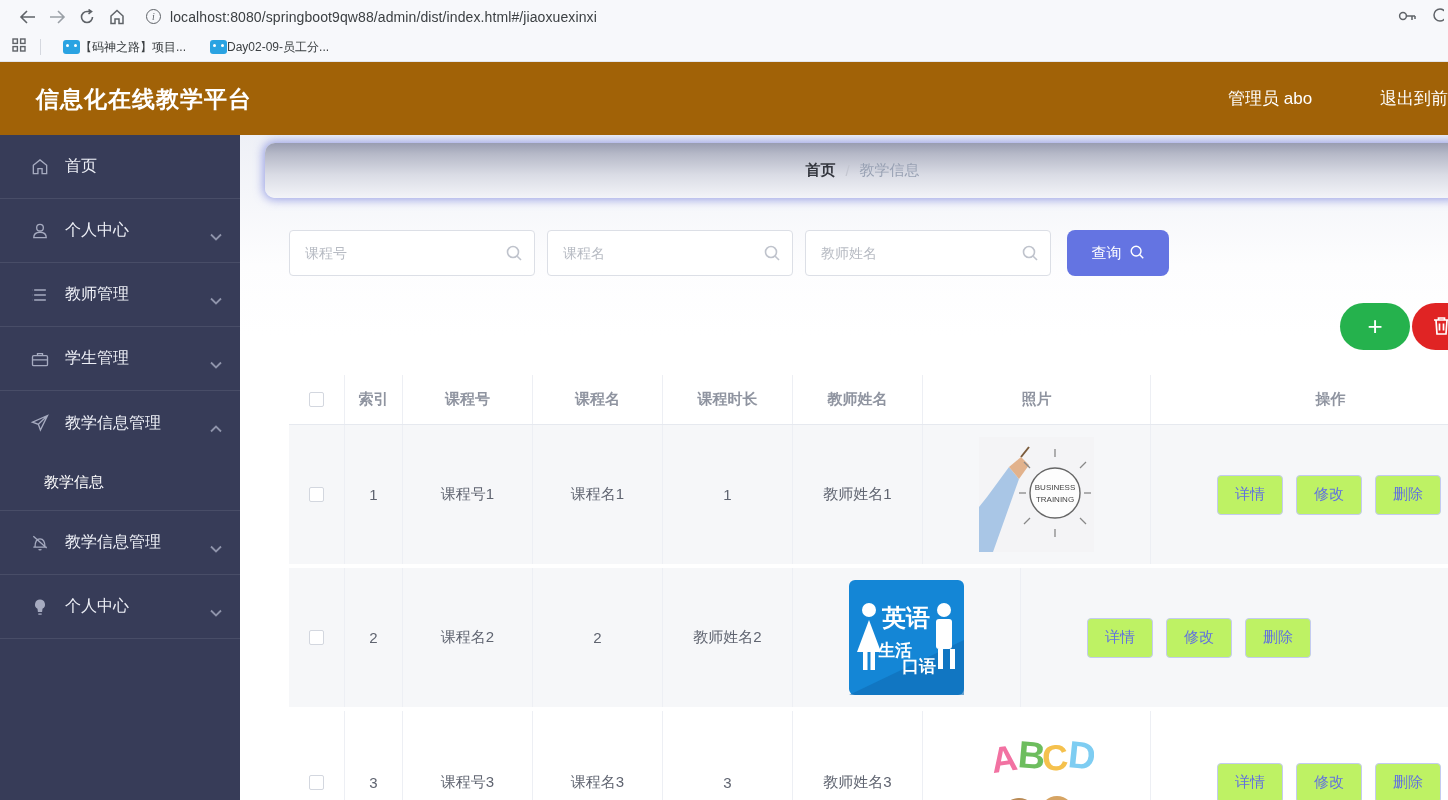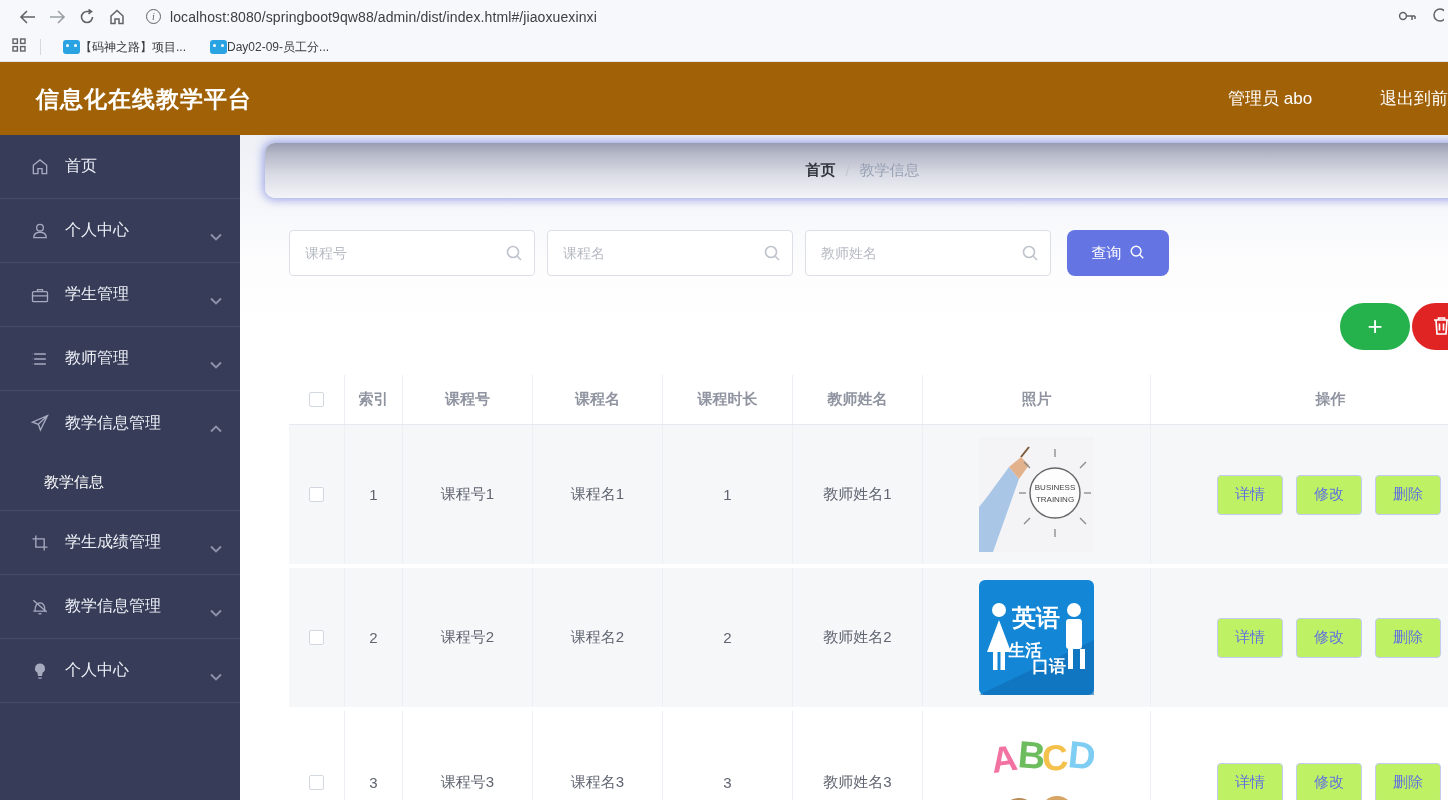--- a/index.html
+++ b/index.html
@@ -180,64 +180,53 @@
           </svg>
       </span>
       <span>个人中心</span>
       <span class="chev"><svg width="12" height="8" viewBox="0 0 12 8">
             <path d="M1 1.5 L6 6.5 L11 1.5"></path>
           </svg></span>
     </div>
     <div class="side-item">
       <span class="ic">
         <svg width="20" height="20" viewBox="0 0 24 24">
+            <path d="M5 6 H19 M5 12 H19 M5 18 H19 M3.2 6 H3.4 M3.2 12 H3.4 M3.2 18 H3.4"></path>
+          </svg>
+      </span>
+      <span>教师管理</span>
+      <span class="chev"><svg width="12" height="8" viewBox="0 0 12 8">
+            <path d="M1 1.5 L6 6.5 L11 1.5"></path>
+          </svg></span>
+    </div>
+    <div class="side-item">
+      <span class="ic">
+        <svg width="20" height="20" viewBox="0 0 24 24">
             <rect x="3" y="8" width="18" height="12" rx="1.5"></rect>
             <path d="M9 8 V5.5 H15 V8 M3 13 H21"></path>
           </svg>
       </span>
       <span>学生管理</span>
       <span class="chev"><svg width="12" height="8" viewBox="0 0 12 8">
             <path d="M1 1.5 L6 6.5 L11 1.5"></path>
           </svg></span>
     </div>
-    <div class="side-item">
-      <span class="ic">
-        <svg width="20" height="20" viewBox="0 0 24 24">
-            <path d="M5 6 H19 M5 12 H19 M5 18 H19 M3.2 6 H3.4 M3.2 12 H3.4 M3.2 18 H3.4"></path>
-          </svg>
-      </span>
-      <span>教师管理</span>
-      <span class="chev"><svg width="12" height="8" viewBox="0 0 12 8">
-            <path d="M1 1.5 L6 6.5 L11 1.5"></path>
-          </svg></span>
-    </div>
     <div class="side-item side-group">
       <span class="ic">
         <svg width="20" height="20" viewBox="0 0 24 24">
             <path d="M21 3 L3 11 L10 13.5 L12.5 20.5 Z M10 13.5 L21 3"></path>
           </svg>
       </span>
       <span>教学信息管理</span>
       <span class="chev"><svg width="12" height="8" viewBox="0 0 12 8">
             <path d="M1 6.5 L6 1.5 L11 6.5"></path>
           </svg></span>
     </div>
     <div class="side-sub">
       <span>教学信息</span>
-    </div>
-    <div class="side-item">
-      <span class="ic">
-        <svg width="20" height="20" viewBox="0 0 24 24">
-            <path d="M7 3 V17 H21 M3 7 H17 V21"></path>
-          </svg>
-      </span>
-      <span>学生成绩管理</span>
-      <span class="chev"><svg width="12" height="8" viewBox="0 0 12 8">
-            <path d="M1 1.5 L6 6.5 L11 1.5"></path>
-          </svg></span>
     </div>
     <div class="side-item">
       <span class="ic">
         <svg width="20" height="20" viewBox="0 0 24 24">
             <path d="M6 17 C6 11 7 7 12 7 C17 7 18 11 18 17 M4 17 H20 M10.5 19.5 C10.8 20.5 13.2 20.5 13.5 19.5 M4 4 L20 18"></path>
           </svg>
       </span>
       <span>教学信息管理</span>
       <span class="chev"><svg width="12" height="8" viewBox="0 0 12 8">
             <path d="M1 1.5 L6 6.5 L11 1.5"></path>
@@ -356,21 +345,20 @@
           <button class="op-btn">修改</button>
           <button class="op-btn">删除</button>
         </div>
       </div>
 
       <div class="trow">
         <div class="cell col-check">
             <span class="checkbox"></span>
           </div>
         <div class="cell col-idx">2</div>
-        <div class="cell col-no">课程号2</div>
         <div class="cell col-name">课程名2</div>
         <div class="cell col-dur">2</div>
         <div class="cell col-teacher">教师姓名2</div>
         <div class="cell col-photo">
           <svg class="photo" viewBox="0 0 115 115">
             <rect width="115" height="115" rx="6" fill="#1486d6"></rect>
             <polygon points="0,115 115,60 115,115" fill="#0f6cb4" opacity="0.6"></polygon>
             <g fill="#fff">
               <circle cx="20" cy="30" r="7"></circle>
               <polygon points="20,40 8,72 32,72"></polygon>

